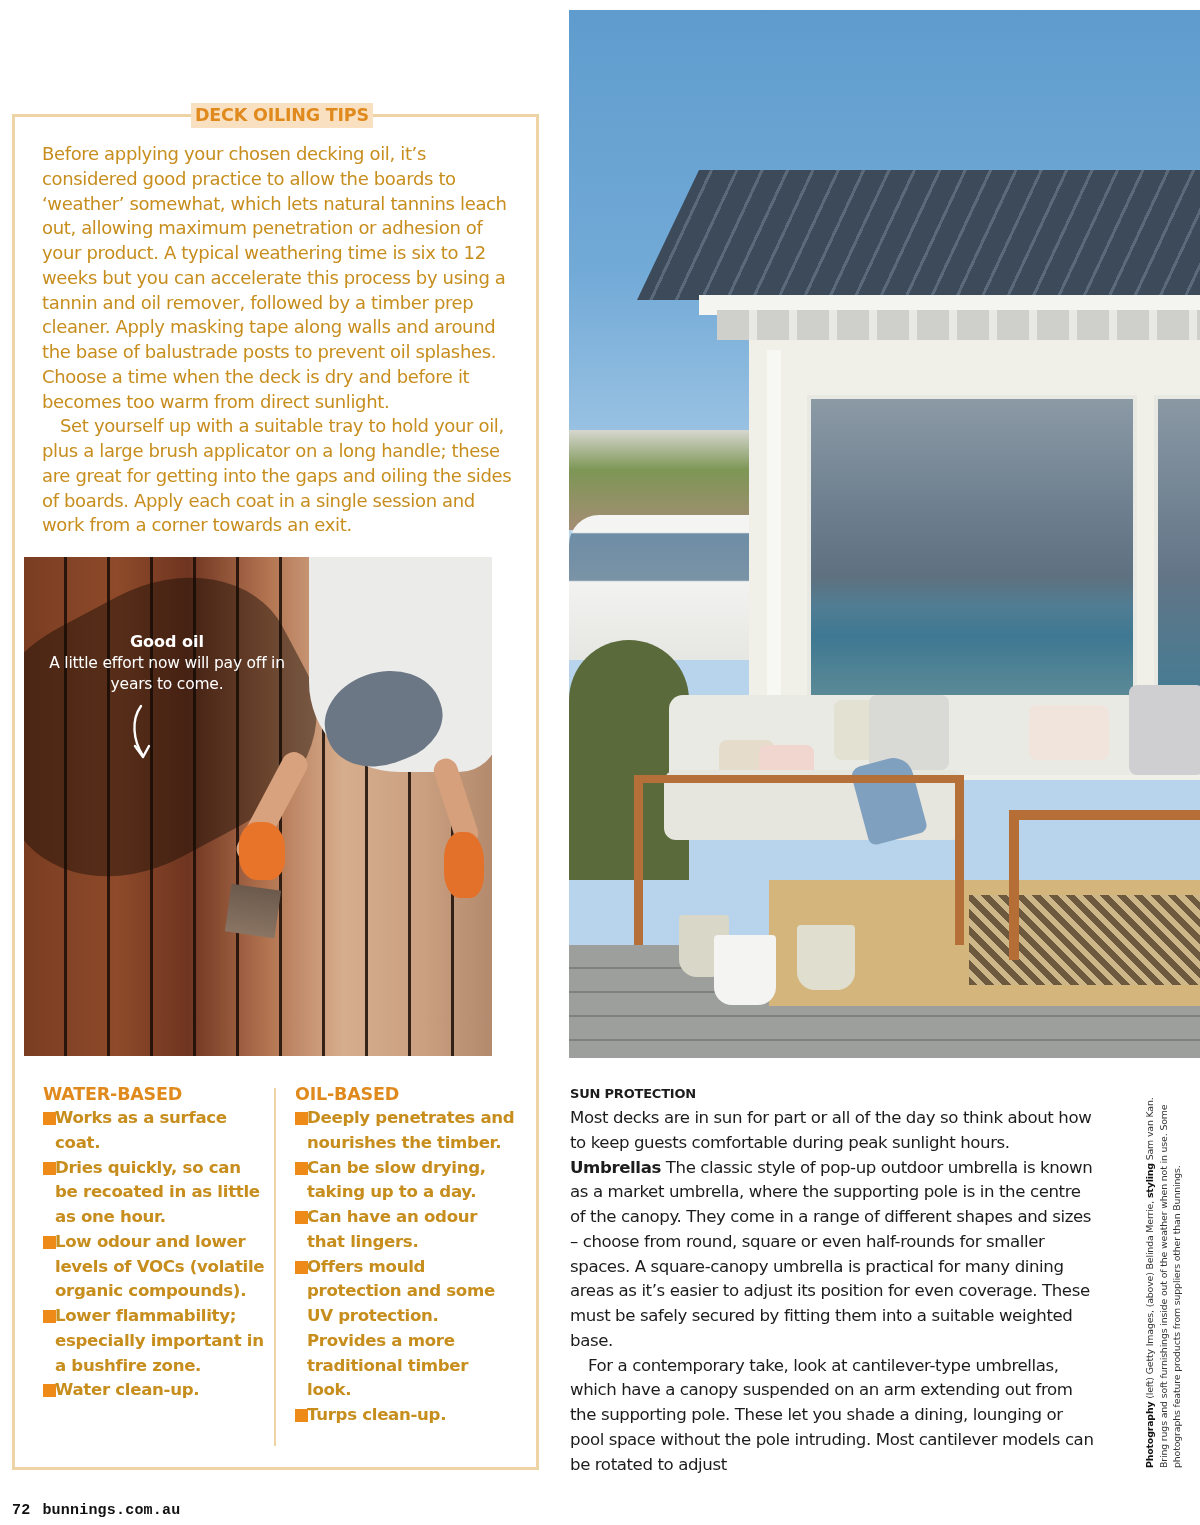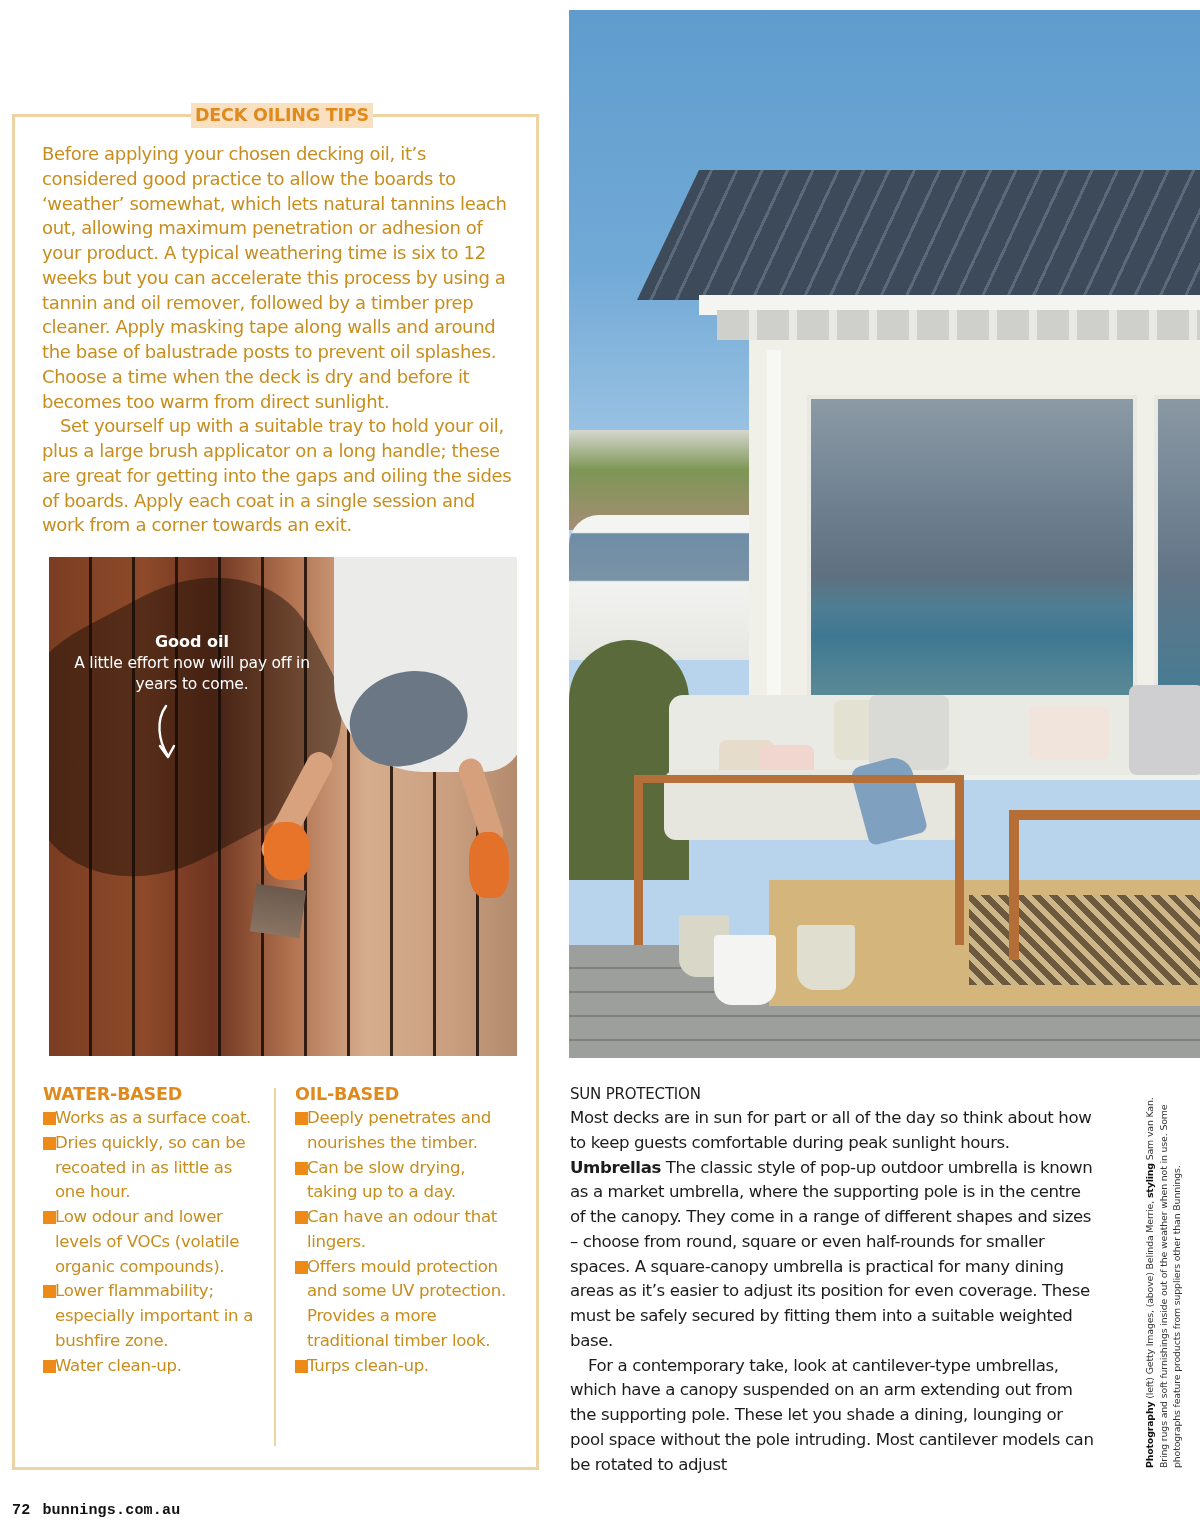--- a/index.html
+++ b/index.html
@@ -18,21 +18,21 @@
   }
   .tips-body {
     position: absolute; left: 42px; top: 142px; width: 475px;
     color: #c78d1d; font-size: 18px; line-height: 24.75px; letter-spacing: -0.35px;
   }
   .tips-body p { margin: 0; }
   .tips-body p.indent { text-indent: 18px; }
 
   
   .photo-oil {
-    position: absolute; left: 49px; top: 557px; width: 468px; height: 499px; overflow: hidden;
+    position: absolute; left: 24px; top: 557px; width: 468px; height: 499px; overflow: hidden;
     background: linear-gradient(90deg, #7a3d22 0%, #8e4a2a 20%, #6f3520 35%, #b27350 52%, #d6ad8d 68%, #caa080 85%, #b38a6d 100%);
     padding-left: 43px;
   }
   .photo-oil .boards {
     position: absolute; inset: 0;
     background: repeating-linear-gradient(90deg, transparent 0 40px, rgba(25,12,6,0.85) 40px 43px);
   }
   .photo-oil .shadow {
     position: absolute; left: -40px; top: 40px; width: 330px; height: 260px;
     background: rgba(20,10,5,0.45); transform: rotate(-28deg); border-radius: 40%;
@@ -73,21 +73,21 @@
   .photo-oil .caption .cap-title { font-weight: bold; font-size: 16px; line-height: 22px; }
   .photo-oil .caption .cap-text { font-size: 15.5px; line-height: 21px; letter-spacing: -0.2px; }
   .photo-oil .arrow { position: absolute; left: 105px; top: 145px; }
 
   
   .list-col { position: absolute; top: 1082px; color: #c78d1d; font-size: 16.6px; line-height: 24.75px; letter-spacing: -0.3px; }
   .list-col.water { left: 43px; width: 222px; }
   .list-col.oil { left: 295px; width: 222px; }
   .list-col h3 { color: #e08a1e; font-size: 17.5px; font-weight: bold; line-height: 24px; margin-bottom: 0; letter-spacing: -0.2px; }
   .list-col ul { list-style: none; }
-  .list-col li { position: relative; padding-left: 12px; }
+  .list-col li { position: relative; padding-left: 12px; font-weight: bold; }
   .list-col li .bullet {
     position: absolute; left: 0; top: 6px; width: 13px; height: 13px; background: #ee8a17;
   }
   .col-divider { position: absolute; left: 274px; top: 1088px; width: 2px; height: 358px; background: #eed3a4; }
 
   
   .photo-house { position: absolute; left: 569px; top: 10px; width: 631px; height: 1048px; overflow: hidden;
     background: linear-gradient(180deg, #5f9ccd 0%, #72aad7 25%, #98c1e2 40%, #b7d4ec 45%); }
   .photo-house .roof {
     position: absolute; left: 68px; top: 160px; width: 620px; height: 130px;
@@ -120,21 +120,21 @@
   .photo-house .throw { position: absolute; left: 290px; top: 750px; width: 60px; height: 80px; background: #7fa0bf; border-radius: 10px 20px 8px 8px; transform: rotate(-15deg); }
   .photo-house .rug2 { position: absolute; left: 400px; top: 885px; width: 231px; height: 90px;
     background: repeating-linear-gradient(45deg, #6d5a3e 0 6px, #cdb688 6px 12px); }
   .photo-house .deck { position: absolute; left: 0; top: 935px; width: 631px; height: 113px;
     background: repeating-linear-gradient(180deg, #9c9f9b 0 22px, #7f837f 22px 24px); }
   .photo-house .rug-front { position: absolute; left: 200px; top: 870px; width: 431px; height: 126px; background: #d4b57b; }
   .photo-house .pot { position: absolute; border-radius: 4px 4px 18px 18px; }
 
   
   .sun { position: absolute; left: 570px; top: 1082px; width: 525px; font-size: 16.6px; line-height: 24.75px; letter-spacing: -0.4px; color: #1c1c1c; }
-  .sun h3 { font-size: 15px; font-weight: normal; line-height: 24px; letter-spacing: -0.2px; }
+  .sun h3 { font-size: 13px; font-weight: bold; line-height: 24px; letter-spacing: -0.2px; }
   .sun p { margin: 0; }
   .sun p.indent { text-indent: 18px; }
   .sun b { font-weight: bold; }
 
   
   .credits {
     position: absolute; left: 1143px; top: 1468px; width: 390px;
     transform-origin: 0 0; transform: rotate(-90deg);
     font-size: 9.4px; line-height: 13.5px; color: #333; letter-spacing: -0.15px;
   }

